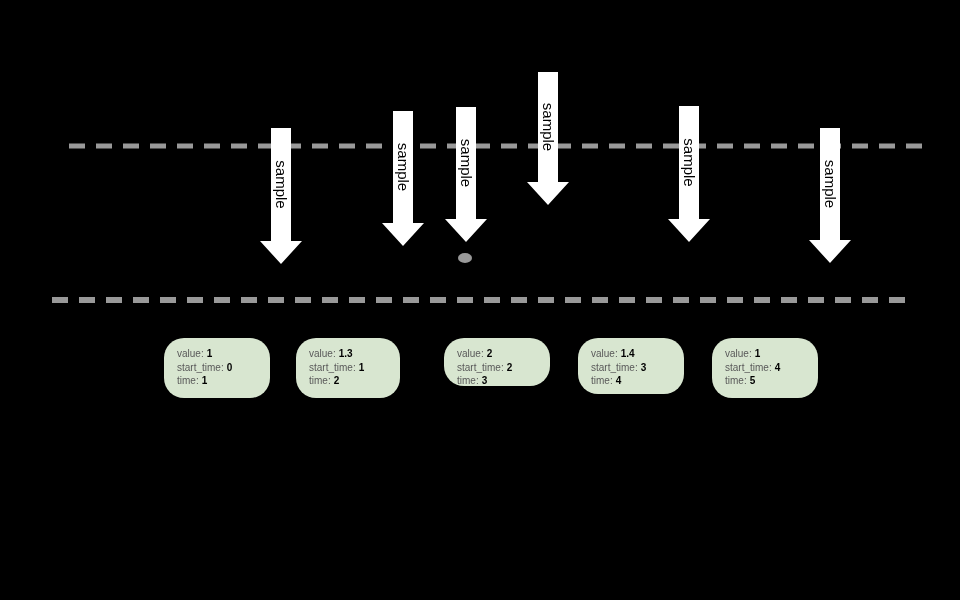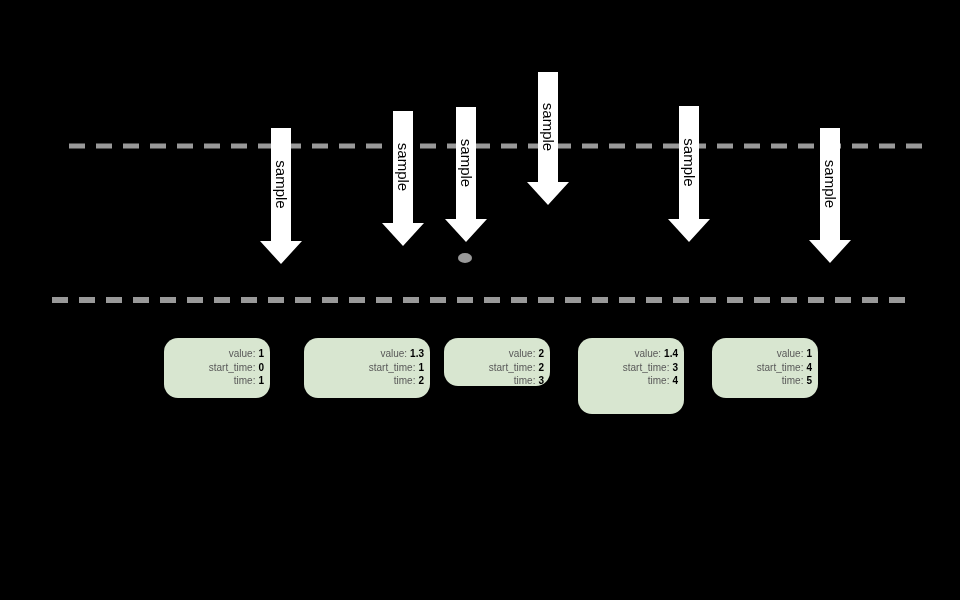--- a/index.html
+++ b/index.html
@@ -21,25 +21,24 @@
     top: 0;
   }
   .arrow-label-text {
     font-family: "Liberation Sans", sans-serif;
     font-size: 15px;
   }
   .sample-box {
     position: absolute;
     box-sizing: border-box;
     background: var(--box-fill, #d8e6d0);
-    border-radius: 14px;
+    border-radius: 20px;
     padding: 9px 6px 0 13px;
     font-size: 10px;
     line-height: 13.5px;
-    text-align: right;
   }
   .box-line {
     white-space: nowrap;
   }
   .box-label {
     color: var(--box-label, #595959);
   }
   .box-value {
     color: var(--box-value, #000000);
     font-weight: bold;
@@ -66,31 +65,31 @@
       <polygon points="820,128 840,128 840,240 851,240 830,263 809,240 820,240" fill="#ffffff"></polygon>
       <text x="830" y="184" transform="rotate(90 830 184)" text-anchor="middle" dominant-baseline="central" fill="#000000" class="arrow-label-text">sample</text>
       <ellipse cx="465" cy="258" rx="7" ry="5" fill="#999999"></ellipse>
     </svg>
   <div>
       <div class="sample-box" style="left: 164px; top: 338px; width: 106px; height: 60px;">
         <div class="box-line"><span class="box-label">value:</span><span class="box-value">1</span></div>
         <div class="box-line"><span class="box-label">start_time:</span><span class="box-value">0</span></div>
         <div class="box-line"><span class="box-label">time:</span><span class="box-value">1</span></div>
       </div>
-      <div class="sample-box" style="left: 304px; top: 338px; width: 126px; height: 60px;">
+      <div class="sample-box" style="left: 296px; top: 338px; width: 104px; height: 60px;">
         <div class="box-line"><span class="box-label">value:</span><span class="box-value">1.3</span></div>
         <div class="box-line"><span class="box-label">start_time:</span><span class="box-value">1</span></div>
         <div class="box-line"><span class="box-label">time:</span><span class="box-value">2</span></div>
       </div>
       <div class="sample-box" style="left: 444px; top: 338px; width: 106px; height: 48px;">
         <div class="box-line"><span class="box-label">value:</span><span class="box-value">2</span></div>
         <div class="box-line"><span class="box-label">start_time:</span><span class="box-value">2</span></div>
         <div class="box-line"><span class="box-label">time:</span><span class="box-value">3</span></div>
       </div>
-      <div class="sample-box" style="left: 578px; top: 338px; width: 106px; height: 76px;">
+      <div class="sample-box" style="left: 578px; top: 338px; width: 106px; height: 56px;">
         <div class="box-line"><span class="box-label">value:</span><span class="box-value">1.4</span></div>
         <div class="box-line"><span class="box-label">start_time:</span><span class="box-value">3</span></div>
         <div class="box-line"><span class="box-label">time:</span><span class="box-value">4</span></div>
       </div>
       <div class="sample-box" style="left: 712px; top: 338px; width: 106px; height: 60px;">
         <div class="box-line"><span class="box-label">value:</span><span class="box-value">1</span></div>
         <div class="box-line"><span class="box-label">start_time:</span><span class="box-value">4</span></div>
         <div class="box-line"><span class="box-label">time:</span><span class="box-value">5</span></div>
       </div>
     </div>

